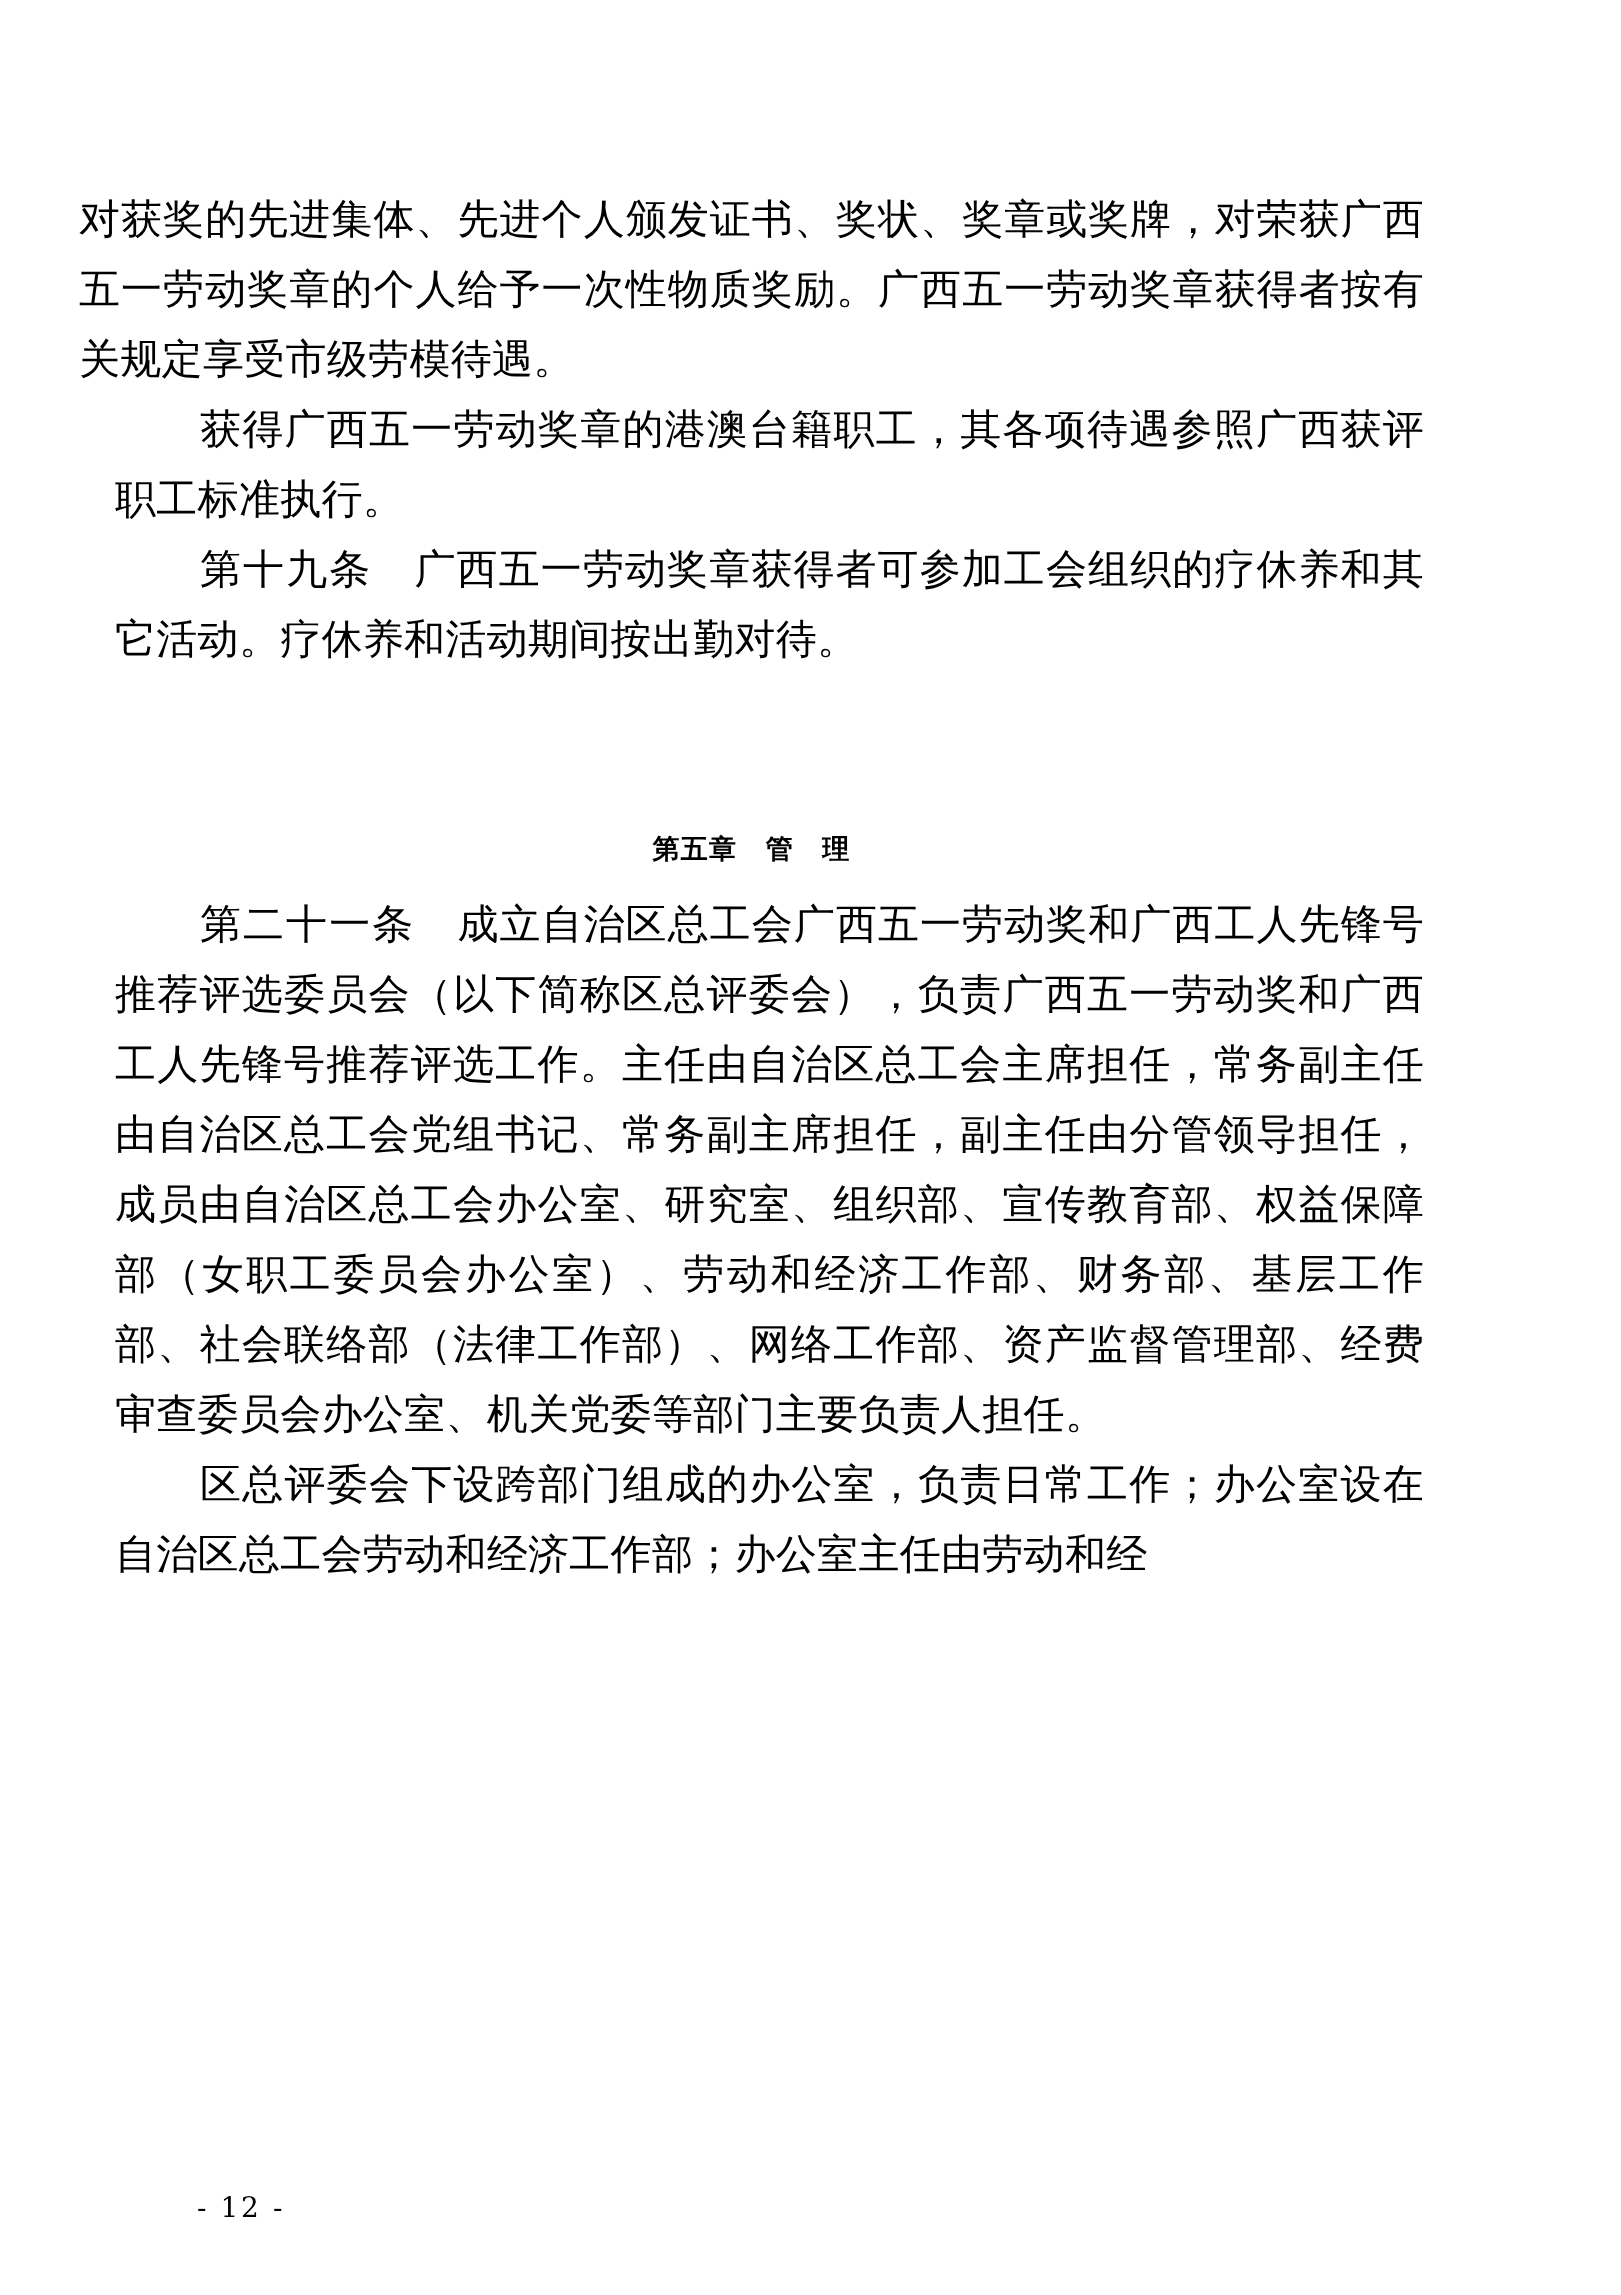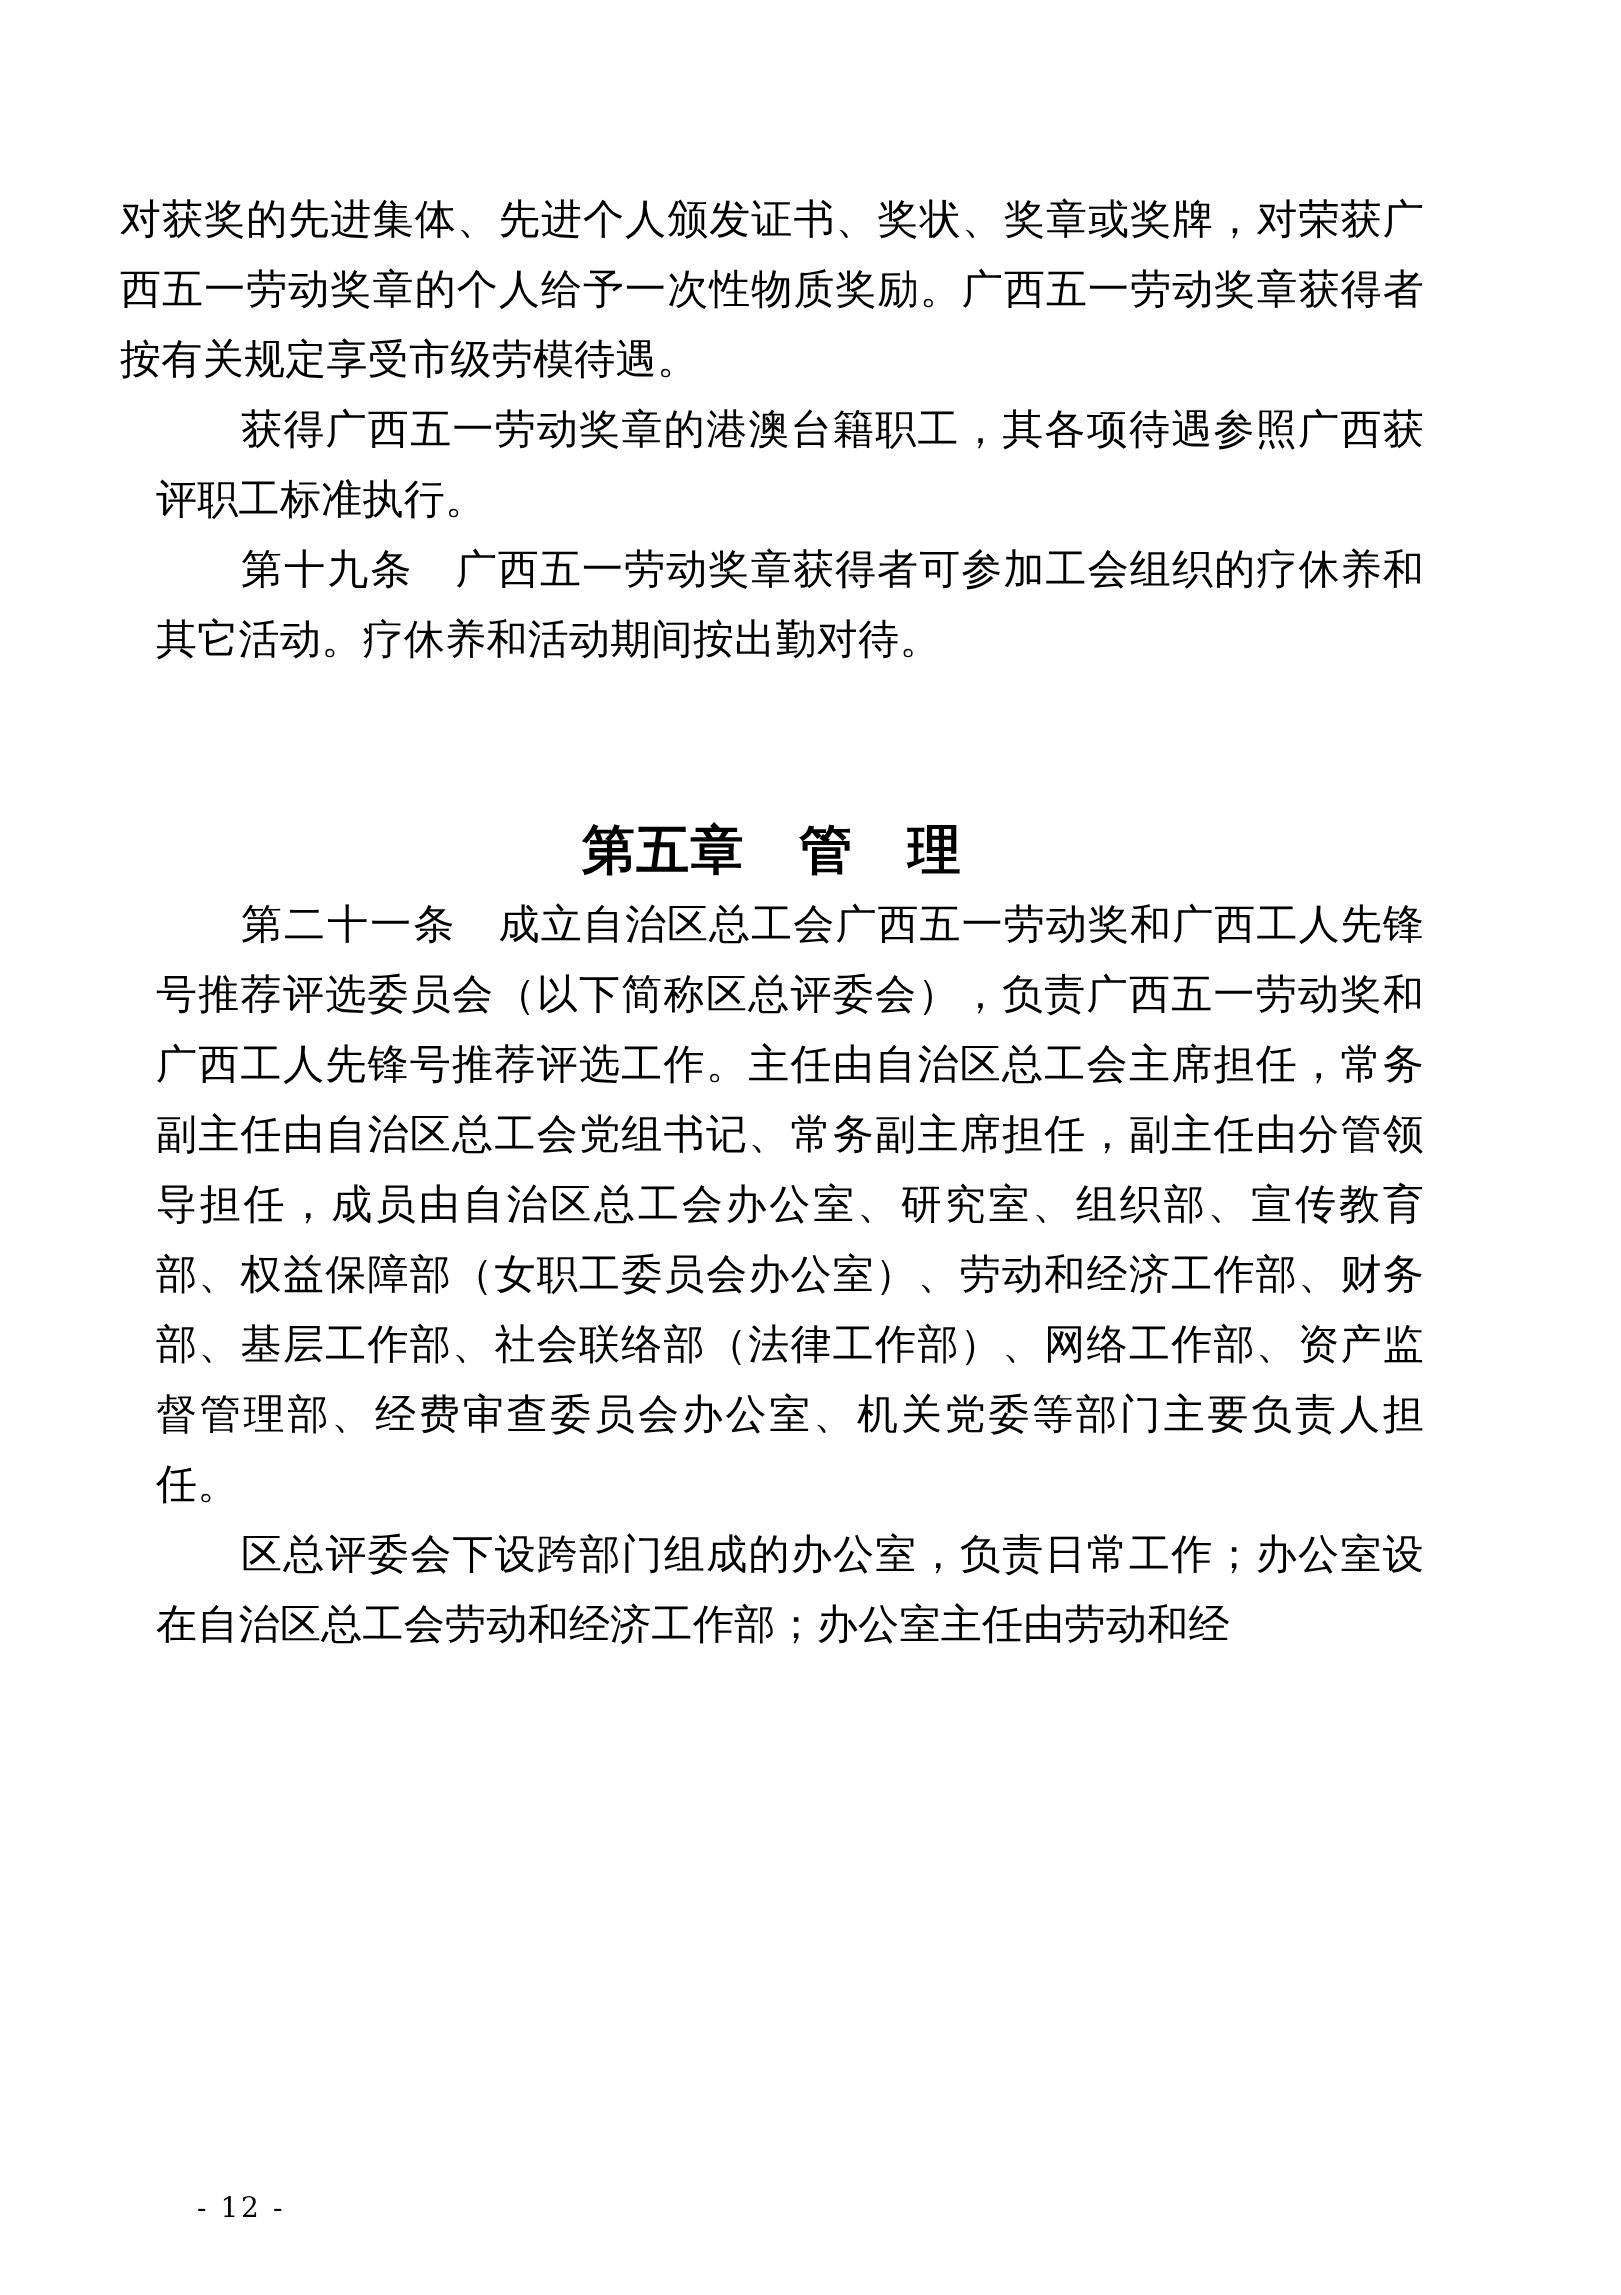--- a/index.html
+++ b/index.html
@@ -15,38 +15,38 @@
     color: #000000;
     overflow: hidden;
   }
   .page {
     position: absolute;
     left: 0;
     top: 0;
     width: 1621px;
     height: 2295px;
     box-sizing: border-box;
-    padding: 184px 197px 0 120px;
+    padding: 184px 197px 0 79px;
   }
   .body-text {
     font-size: 41px;
     line-height: 70px;
     text-align: justify;
     text-justify: inter-ideograph;
     letter-spacing: 0.3px;
   }
   p {
     margin: 0;
   }
   .indent {
     text-indent: 85px;
     margin-left: 36px;
   }
   .chapter-heading {
-    font-size: 53px;
+    font-size: 27px;
     line-height: 70px;
     text-align: center;
     font-weight: bold;
     margin-top: 77px;
     margin-bottom: 5.2px;
     letter-spacing: 1.3px;
   }
   .spacer-lg {
     height: 63px;
   }

